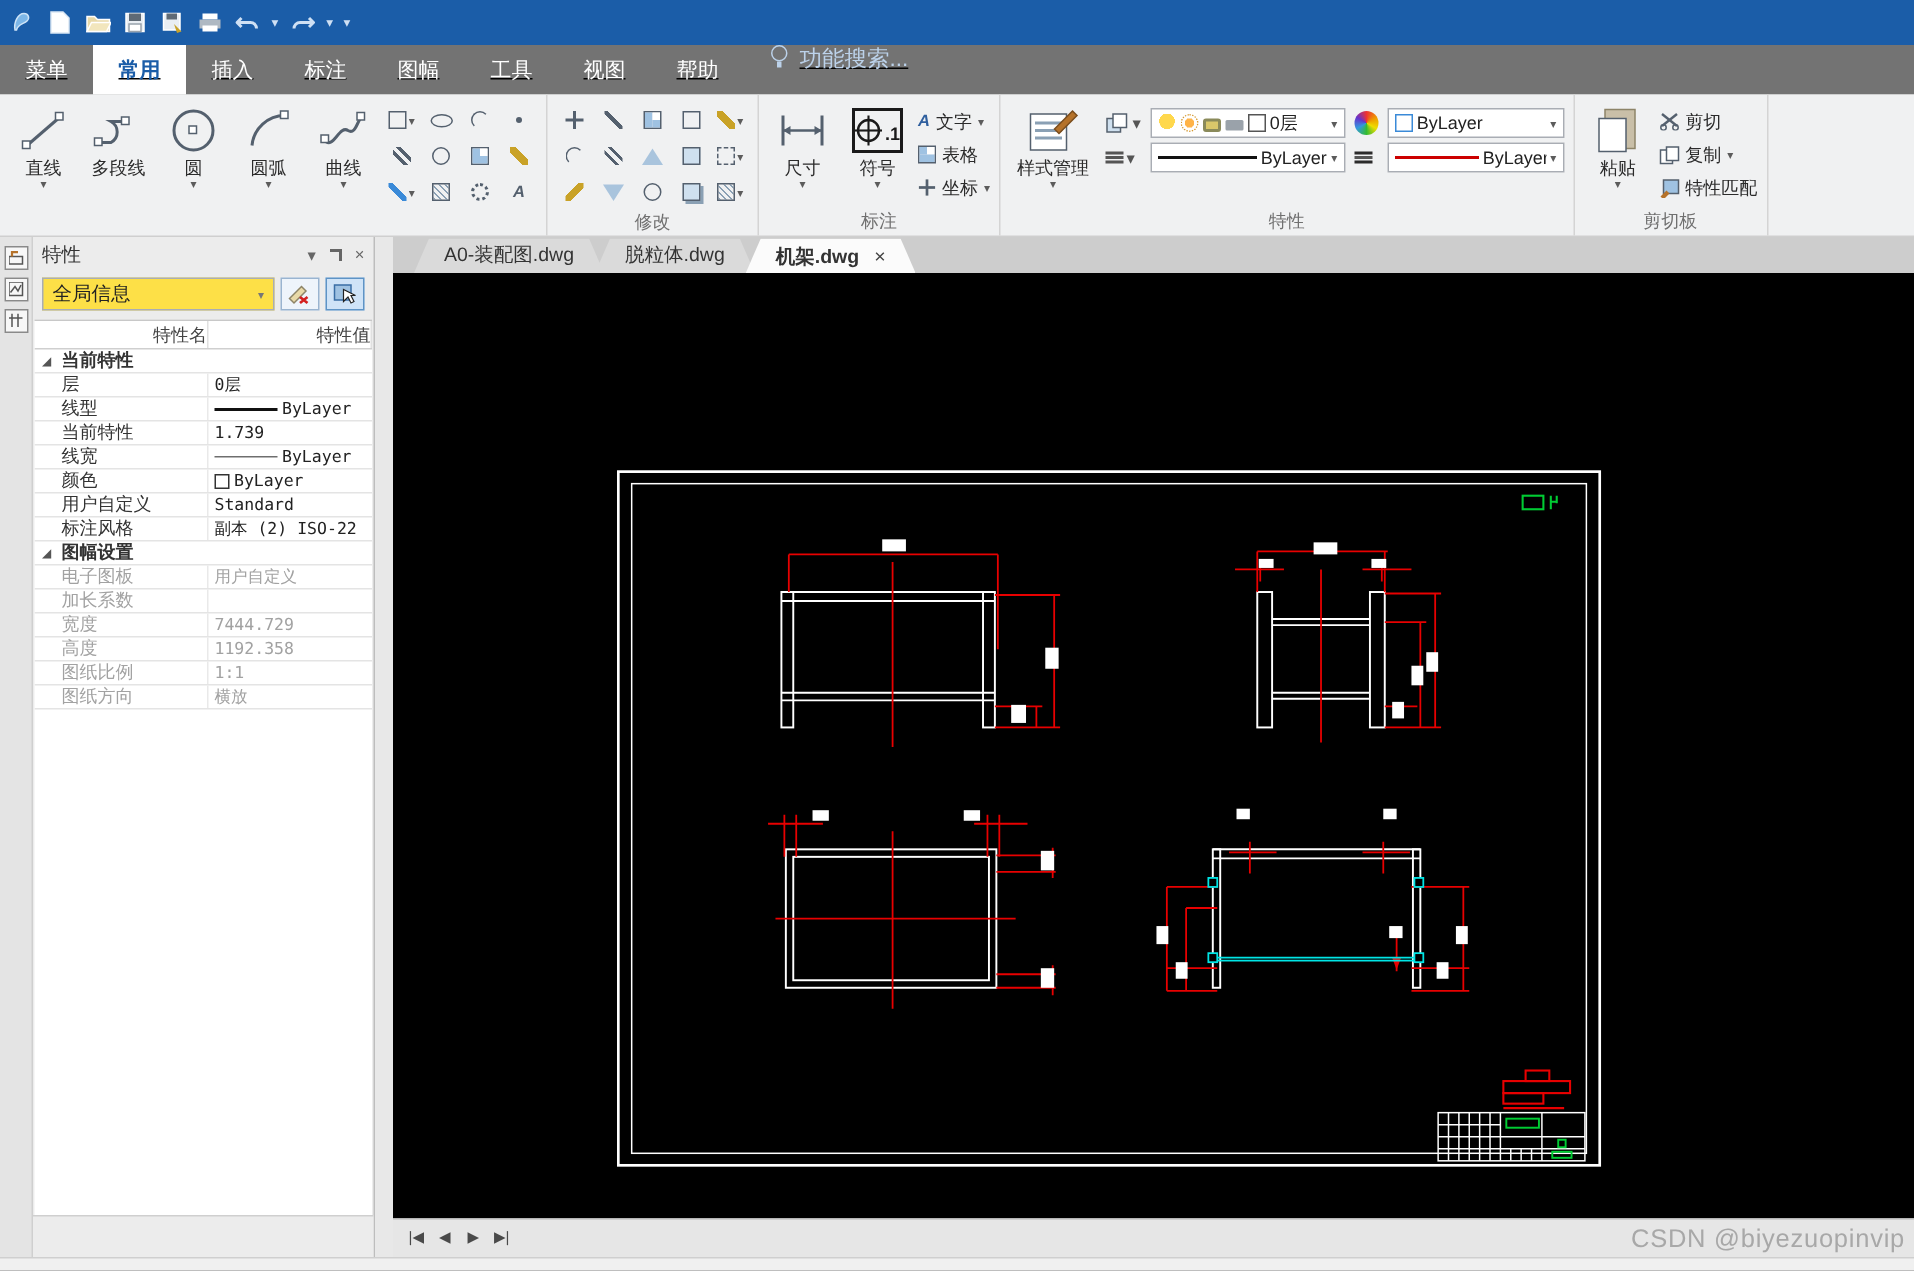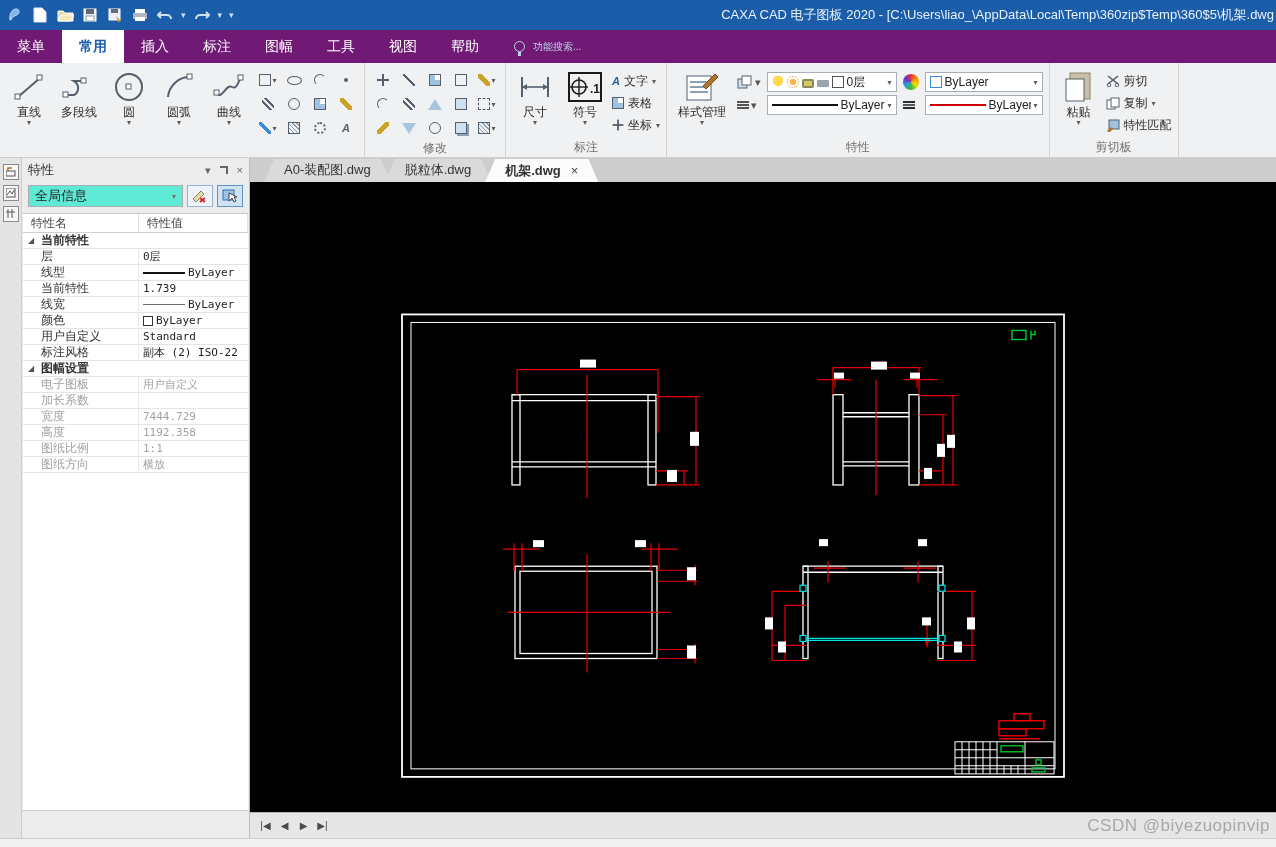--- a/index.html
+++ b/index.html
@@ -8,24 +8,24 @@
 
   
   .titlebar { height:30px; background:#1b5da8; display:flex; align-items:center; color:#fff; flex:0 0 auto; }
   .qat { display:flex; align-items:center; gap:7px; padding-left:6px; }
   .qat .qi { width:18px; height:18px; display:flex; align-items:center; justify-content:center; }
   .qat svg { display:block; }
   .qat .dd, .mini-dd { color:#cfe0f4; font-size:9px; }
   .title-text { flex:1; text-align:right; font-size:13px; color:#eaf2fb; white-space:nowrap; overflow:hidden; padding:0 2px 0 40px; }
 
   
-  .menubar { height:33px; background:#701a75; display:flex; align-items:stretch; flex:0 0 auto; }
+  .menubar { height:33px; background:#737373; display:flex; align-items:stretch; flex:0 0 auto;text-decoration:underline; }
   .mtab { color:#fff; font-size:14px; padding:0 17px; display:flex; align-items:center; cursor:default; }
   .mtab.active { background:#ffffff; color:#1b5da8; font-weight:bold; }
-  .func-search { display:flex; align-items:center; gap:8px; color:#bcd2ea; font-size:10px; margin-left:18px; }
+  .func-search { display:flex; gap:8px; color:#bcd2ea; font-size:15px; margin-left:18px; }
   .bulb { width:11px; height:11px; border:1.5px solid #bcd2ea; border-radius:50%; position:relative; }
   .bulb::after { content:""; position:absolute; left:3px; top:10px; width:3px; height:4px; background:#bcd2ea; }
 
   
   .ribbon { height:95px; background:#f0f1f2; border-bottom:1px solid #cfcfcf; display:flex; flex:0 0 auto; }
   .rgroup { display:flex; flex-direction:column; border-right:1px solid #d4d4d4; padding:3px 6px 0 6px; }
   .rgroup-body { flex:1; display:flex; align-items:flex-start; gap:4px; }
   .rgroup-label { height:18px; text-align:center; font-size:12px; color:#707070; }
   .bigbtn { width:46px; display:flex; flex-direction:column; align-items:center; font-size:12px; color:#2b2b2b; padding-top:3px; }
   .bigbtn .bicon { height:36px; display:flex; align-items:center; justify-content:center; }
@@ -72,41 +72,41 @@
   
   .main { flex:1; display:flex; min-height:0; }
   .leftcol { width:250px; display:flex; background:#ececec; border-right:1px solid #bdbdbd; }
   .sidestrip { width:22px; background:#e4e4e4; border-right:1px solid #cfcfcf; display:flex; flex-direction:column; align-items:center; padding-top:6px; gap:5px; }
   .stab { width:16px; height:16px; border:1px solid #8a8a8a; background:#f7f7f7; display:flex; align-items:center; justify-content:center; font-size:9px; color:#555; }
   .panel { flex:1; display:flex; flex-direction:column; }
   .panel-header { height:24px; display:flex; align-items:center; padding:0 6px; font-size:13px; color:#333; }
   .panel-header .ph-icons { margin-left:auto; display:flex; gap:9px; color:#666; font-size:11px; align-items:center; }
   .pin { width:8px; height:8px; border-right:2px solid #666; border-top:2px solid #666; }
   .panel-comborow { display:flex; gap:4px; padding:3px 6px 6px 6px; align-items:center; }
-  .pcombo { flex:1; height:22px; background:#5eead4; border:1px solid #a9adb4; font-size:13px; display:flex; align-items:center; padding:0 6px; color:#222; }
+  .pcombo { flex:1; height:22px; background:#fde047; border:1px solid #a9adb4; font-size:13px; display:flex; align-items:center; padding:0 6px; color:#222; }
   .pcombo .dd { margin-left:auto; font-size:8px; color:#777; }
   .toolbtn { width:26px; height:22px; border:1px solid #9ab4d0; background:#eef4fb; display:flex; align-items:center; justify-content:center; }
   .toolbtn.sel { background:#cfe3f7; border-color:#5e93c5; }
   .ptable { flex:1; background:#fff; border-top:1px solid #c8c8c8; margin:0 1px; overflow:hidden; font-size:12px; }
   .prow, .phead { display:grid; grid-template-columns:116px 1fr; height:16px; line-height:15px; border-bottom:1px solid #e4e4e4; }
   .phead { color:#444; border-bottom:1px solid #cfcfcf; height:19px; line-height:18px; }
-  .phead span { padding-left:8px; border-right:1px solid #e0e0e0; }
+  .phead span { padding-left:8px; border-right:1px solid #e0e0e0;text-align:right; }
   .prow .pname { padding-left:18px; color:#333; border-right:1px solid #e9e9e9; white-space:nowrap; overflow:hidden; }
   .prow .pval { padding-left:4px; color:#222; display:flex; align-items:center; gap:3px; font-family:"DejaVu Sans Mono","Liberation Mono",monospace; font-size:11px; white-space:nowrap; overflow:hidden; }
   .prow.pgroup { grid-template-columns:1fr; font-weight:bold; color:#111; }
   .prow.pgroup .pname { border-right:none; padding-left:18px; position:relative; }
   .prow.pgroup .tri { position:absolute; left:5px; top:0; font-size:8px; color:#555; font-weight:normal; }
   .prow.pdis .pname, .prow.pdis .pval { color:#a2a2a2; }
   .sw-line { display:inline-block; width:42px; height:2px; background:#111; }
   .sw-thin { display:inline-block; width:42px; height:1px; background:#6e6e6e; }
   .sw-box { display:inline-block; width:10px; height:10px; border:1px solid #333; background:#fff; }
   .panel-footer { height:28px; background:#ececec; border-top:1px solid #cfcfcf; }
 
   
-  .canvascol { flex:1; display:flex; flex-direction:column; min-width:0; }
+  .canvascol { flex:1; display:flex; flex-direction:column; min-width:0;margin-left:12px; }
   .doctabs { height:24px; background:#cdcdcd; display:flex; align-items:flex-end; padding-left:14px; flex:0 0 auto; }
   .dtab { height:23px; line-height:22px; padding:0 20px; font-size:13px; color:#333; background:#dadada; clip-path:polygon(10px 0,calc(100% - 10px) 0,100% 100%,0 100%); margin-right:-6px; }
   .dtab.active { background:#fbfbfb; font-weight:bold; display:flex; align-items:center; gap:10px; z-index:2; position:relative; }
   .dtab .x { font-weight:normal; color:#444; font-size:13px; }
   .canvas { flex:1; background:#000; position:relative; min-height:0; }
   .canvas svg { position:absolute; left:0; top:0; width:100%; height:100%; }
   .bottombar { height:26px; background:#e6e6e6; border-top:1px solid #b5b5b5; display:flex; align-items:center; flex:0 0 auto; }
   .navbtns { display:flex; gap:4px; padding:0 8px; color:#4a4a4a; font-size:10px; }
   .navbtns span { width:15px; text-align:center; }
   .ltabs { display:flex; align-items:stretch; height:100%; }
@@ -166,21 +166,20 @@
         </span>
       <span class="dd">▾</span>
       <span class="qi">
           <svg width="16" height="12">
             <path d="M12 3 L15 6 L12 9 M15 6 H6 a4 4 0 0 0 -4 4" fill="none" stroke="#cfe0f4" stroke-width="2"></path>
           </svg>
         </span>
       <span class="dd">▾</span>
       <span class="dd">▾</span>
     </div>
-    <div class="title-text">CAXA CAD 电子图板 2020 - [C:\Users\liao_\AppData\Local\Temp\360zip$Temp\360$5\机架.dwg</div>
   </div>
 
   <div class="menubar">
     <span class="mtab">菜单</span>
     <span class="mtab active">常用</span>
     <span class="mtab">插入</span>
     <span class="mtab">标注</span>
     <span class="mtab">图幅</span>
     <span class="mtab">工具</span>
     <span class="mtab">视图</span>

